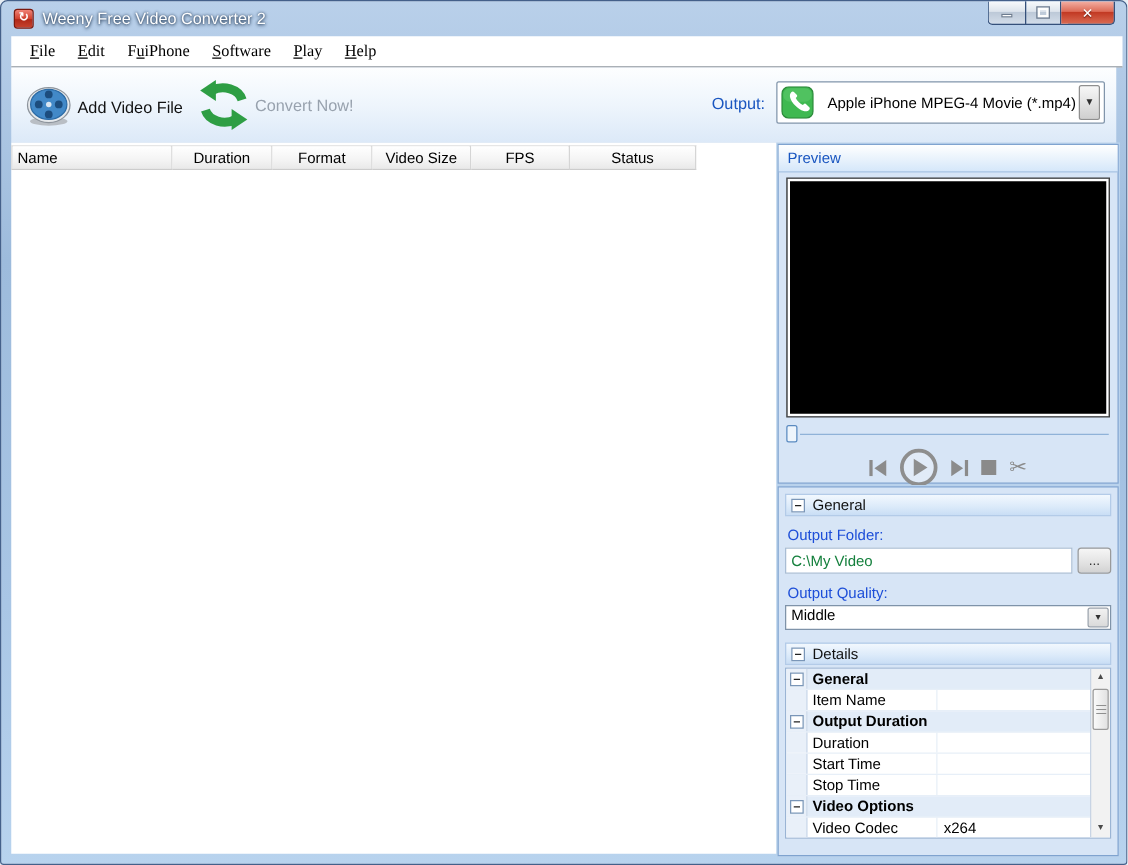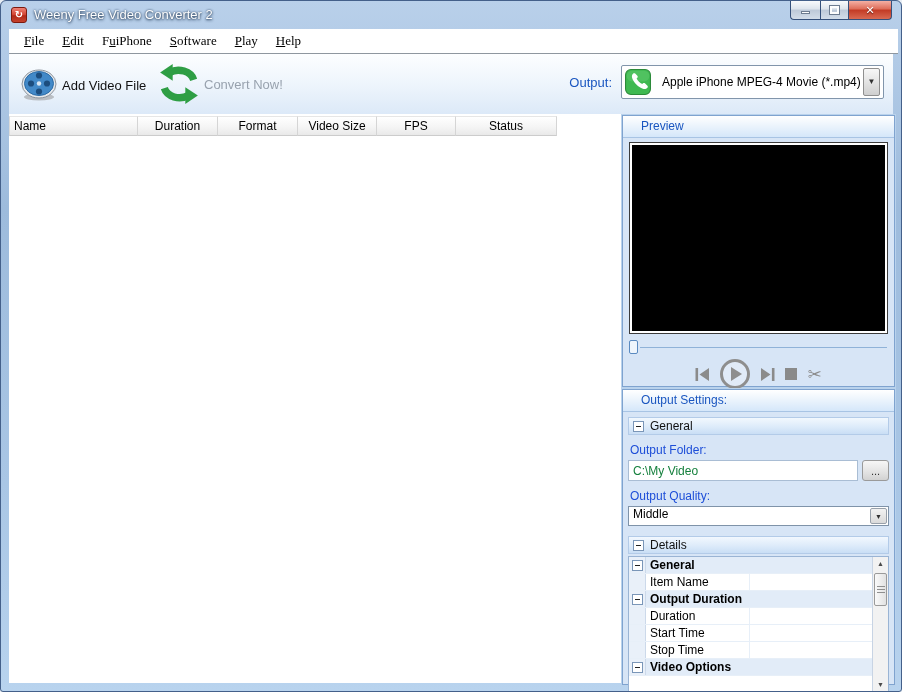--- a/index.html
+++ b/index.html
@@ -55,21 +55,21 @@
   .hcell{box-sizing:border-box;height:20px;line-height:19px;font-size:12px;color:#000;text-align:center;
     background:linear-gradient(180deg,#ffffff,#f4f4f4 60%,#e9e9e9);
     border-right:1px solid #d5d5d5;border-top:1px solid #e6e6e6;border-bottom:1px solid #cccccc;}
   .c0{width:129px;text-align:left;padding-left:4px;border-left:1px solid #dadada;}
   .c1{width:80px;}.c2{width:80px;}.c3{width:79px;}.c4{width:79px;}.c5{width:101px;}
   
   .panel{position:absolute;left:621px;width:273px;border:1px solid #7fa3cf;box-sizing:border-box;
     background:#d7e5f6;box-shadow:0 0 0 1px #b9d2ec;}
   .panel.preview{top:114px;height:272px;}
   .panel.settings{top:388px;height:296px;}
-  .phead{height:21px;line-height:20px;padding-left:18px;font-size:12px;color:#1a56c0;
+  .phead{height:21px;line-height:20px;padding-left:7px;font-size:12px;color:#1a56c0;
     background:linear-gradient(180deg,#ffffff 0%,#eaf3fc 50%,#d5e7fa 100%);border-bottom:1px solid #a8c4e4;}
   .video{width:253px;height:186px;margin:5px auto 0;background:#000;border:2px solid #fff;outline:1px solid #3c3c3c;box-sizing:content-box;}
   .sliderrow{display:flex;align-items:center;margin:7px 7px 0 6px;height:14px;}
   .shandle{width:9px;height:14px;background:#eef5fc;border:1px solid #5a8ac0;border-radius:2px;box-sizing:border-box;}
   .strack{flex:1;height:1px;background:#8fb2d8;margin-left:2px;}
   .transport{display:flex;align-items:center;justify-content:center;gap:10px;margin-top:5px;}
   .playbtn{width:30px;height:30px;border:3px solid #8e8e8e;border-radius:50%;box-sizing:border-box;
     display:flex;align-items:center;justify-content:center;background:rgba(255,255,255,.25);}
   .ptri{width:0;height:0;border-top:7px solid transparent;border-bottom:7px solid transparent;
     border-left:11px solid #8e8e8e;margin-left:3px;}
@@ -218,21 +218,20 @@
       <svg width="15" height="13" viewBox="0 0 15 13">
         <polygon points="1,0 1,13 10.5,6.5" fill="#8b8b8b"></polygon>
         <rect x="11.9" y="0" width="2.6" height="13" fill="#8b8b8b"></rect>
       </svg>
       <span class="stopicon"></span>
       <span class="scissors">✂</span>
     </div>
   </div>
 
   <div class="panel settings">
-    <div class="phead">Output Settings:</div>
     <div class="osbody">
       <div class="groupbar">
         <span class="expander"></span>
         <span>General</span>
       </div>
       <div class="flabel">Output Folder:</div>
       <div class="folderrow">
         <input class="folderinput" type="text" value="C:\My Video" style="">
         <button class="browse">...</button>
       </div>
@@ -291,20 +290,25 @@
             </div>
 
             <div class="grow group">
               <span class="gutter">
                 <span class="expander"></span>
               </span>
               <span class="glabel">Video Options</span>
 
             </div>
 
+            <div class="grow item">
+              <span class="gutter"></span>
+              <span class="glabel">Video Codec</span>
+              <span class="gvalue">x264</span>
+            </div>
           </div>
         <div class="vscroll">
           <span class="sarrow up">▲</span>
           <span class="sthumb">
               <span class="grip"></span>
             </span>
           <span class="sarrow down">▼</span>
         </div>
       </div>
     </div>

